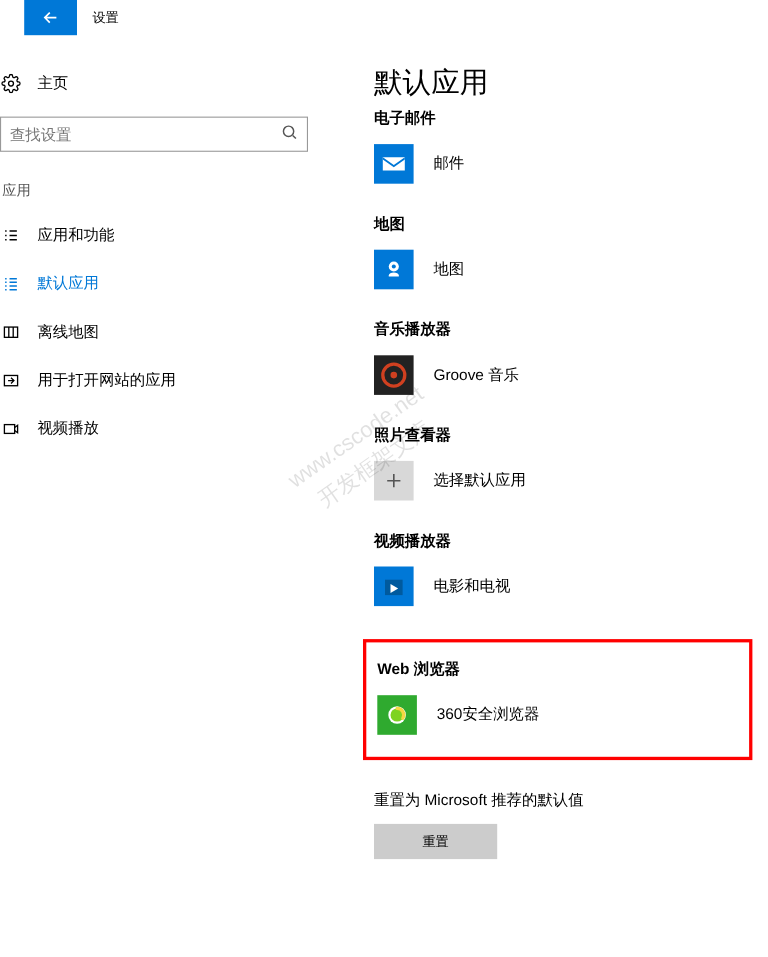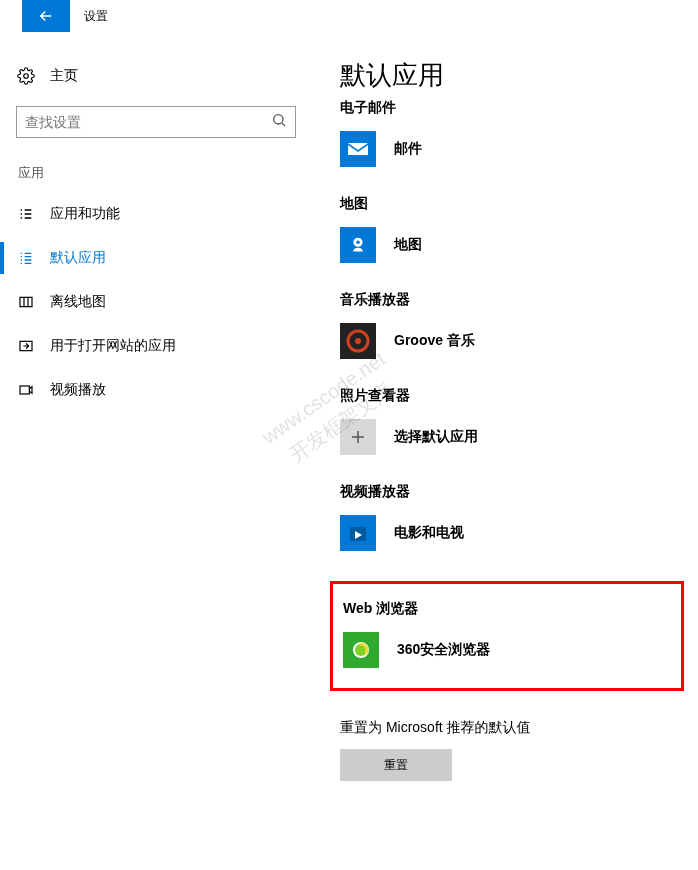--- a/index.html
+++ b/index.html
@@ -2,38 +2,38 @@
 <html><head>
 <meta charset="utf-8">
 <style>
 * { margin: 0; padding: 0; box-sizing: border-box; font-family: "Microsoft YaHei", "Segoe UI", sans-serif; }
 body { width: 698px; height: 870px; background: #fff; color: #000; position: relative; overflow: hidden; }
 .titlebar { height: 32px; display: flex; align-items: center; padding-left: 22px; }
 .back-btn { width: 48px; height: 32px; background: #0078d7; display: flex; align-items: center; justify-content: center; cursor: pointer; }
 .back-btn svg { stroke: #fff; }
 .title-text { margin-left: 14px; font-size: 12px; color: #000; }
 .body-wrap { display: flex; padding-top: 26px; }
-.sidebar { width: 300px; padding-left: 16px; }
+.sidebar { width: 300px; padding-left: 0; }
 .home-row { display: flex; align-items: center; height: 36px; cursor: pointer; margin-bottom: 12px; }
 .home-row .icon { width: 20px; display: flex; justify-content: center; }
 .home-row .label { margin-left: 14px; font-size: 14px; }
 .search-box { width: 280px; height: 32px; border: 1px solid #999; display: flex; align-items: center; justify-content: space-between; padding: 0 8px; margin-bottom: 26px; }
 .search-box input { border: none; outline: none; font-size: 14px; flex: 1; }
 .search-box input::placeholder { color: #777; }
 .cat-label { font-size: 13px; color: #555; margin-bottom: 10px; padding-left: 2px; }
 .nav-item { display: flex; align-items: center; height: 44px; cursor: pointer; position: relative; }
 .nav-item.active { color: #0078d7; }
 .nav-item.active::before { content: ""; position: absolute; left: -16px; top: 6px; bottom: 6px; width: 4px; background: #0078d7; }
 .nav-item .icon { width: 20px; display: flex; justify-content: center; }
 .nav-item .label { margin-left: 14px; font-size: 14px; }
 .content { flex: 1; padding-left: 40px; padding-right: 20px; }
 .page-title { font-size: 26px; font-weight: 400; margin-bottom: 6px; }
 .section-label { font-size: 14px; margin-top: 26px; margin-bottom: 12px; font-weight: bold; }
 .content > .section-label:first-of-type { margin-top: 0; }
-.app-tile { display: flex; align-items: center; height: 40px; cursor: pointer; font-weight: bold; }
+.app-tile { display: flex; align-items: center; height: 40px; cursor: pointer; }
 .tile-icon { width: 36px; height: 36px; display: flex; align-items: center; justify-content: center; color: #fff; font-size: 18px; }
 .tile-label { margin-left: 18px; font-size: 14px; }
 .highlight-box { border: 3px solid #ff0000; padding: 16px 10px 18px 10px; margin-top: 28px; margin-left: -10px; margin-right: -6px; }
 .highlight-box .section-label { margin-top: 0; }
 .reset-label { font-size: 14px; margin-top: 28px; margin-bottom: 12px; }
 .reset-btn { width: 112px; height: 32px; background: #ccc; border: none; font-size: 12px; cursor: pointer; }
 .watermark { position: absolute; left: 260px; top: 380px; transform: rotate(-35deg); color: rgba(0,0,0,0.12); font-size: 20px; line-height: 1.5; text-align: center; pointer-events: none; white-space: nowrap; }
 .watermark div:last-child { font-family: "KaiTi","STKaiti",serif; }
 </style>
 </head>

